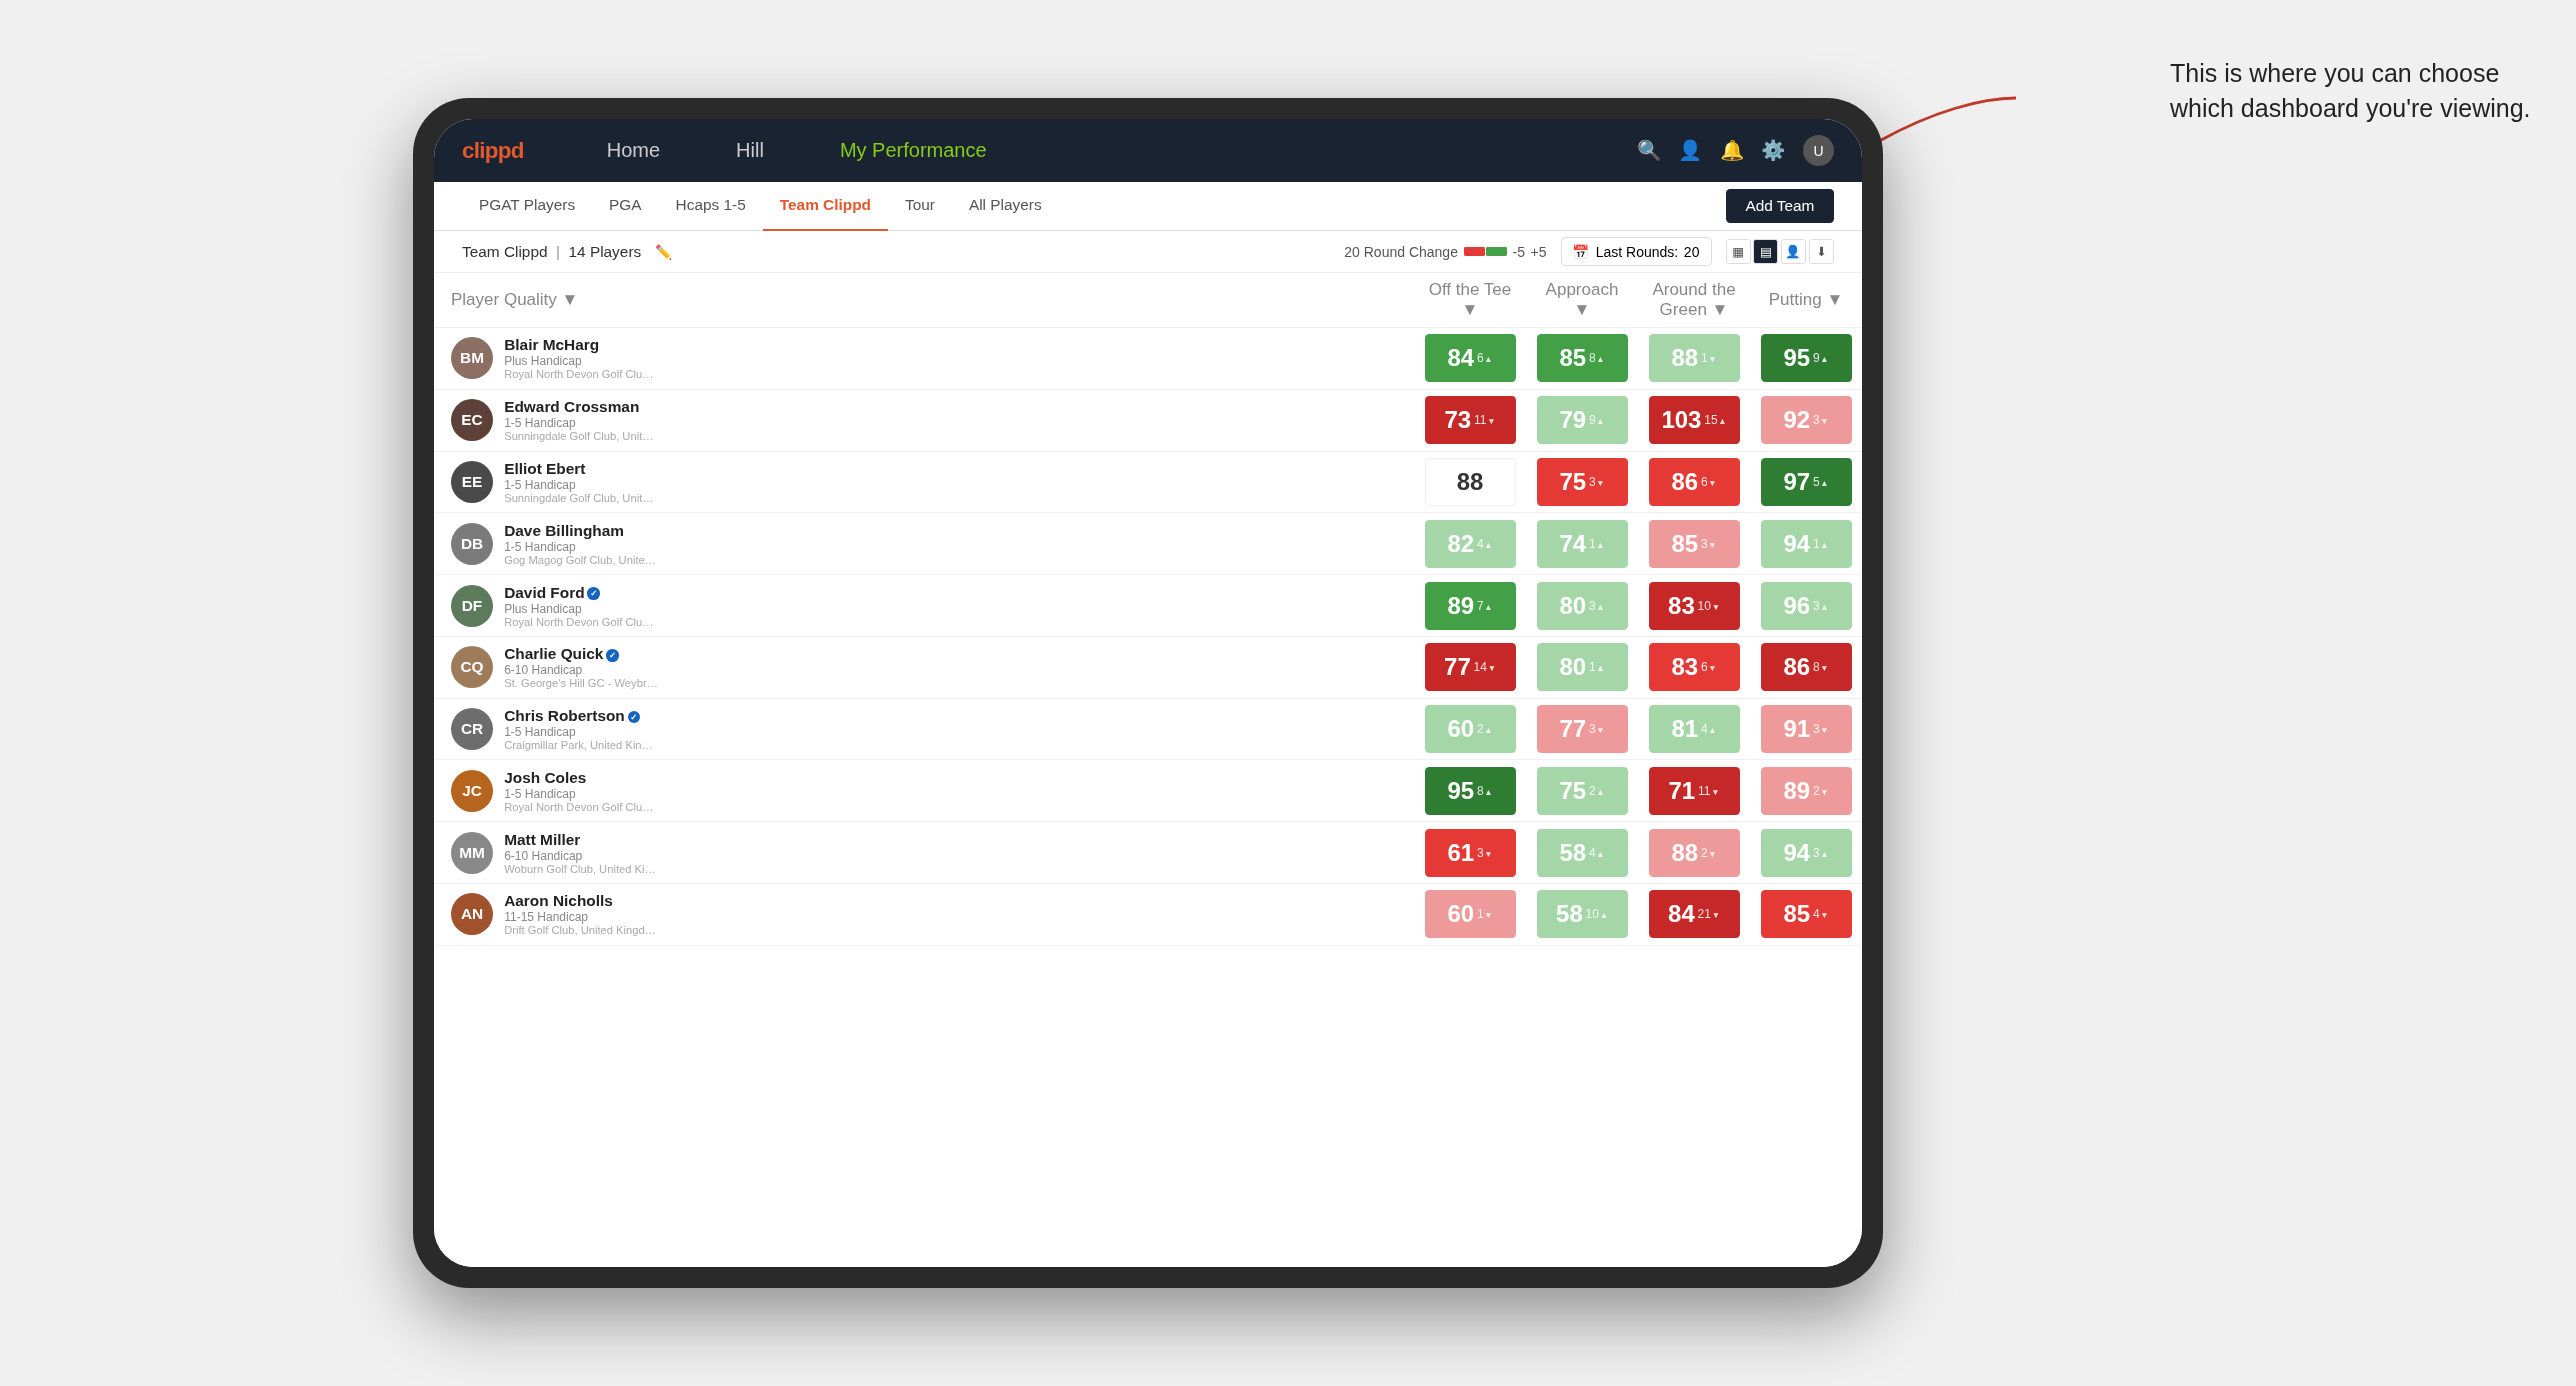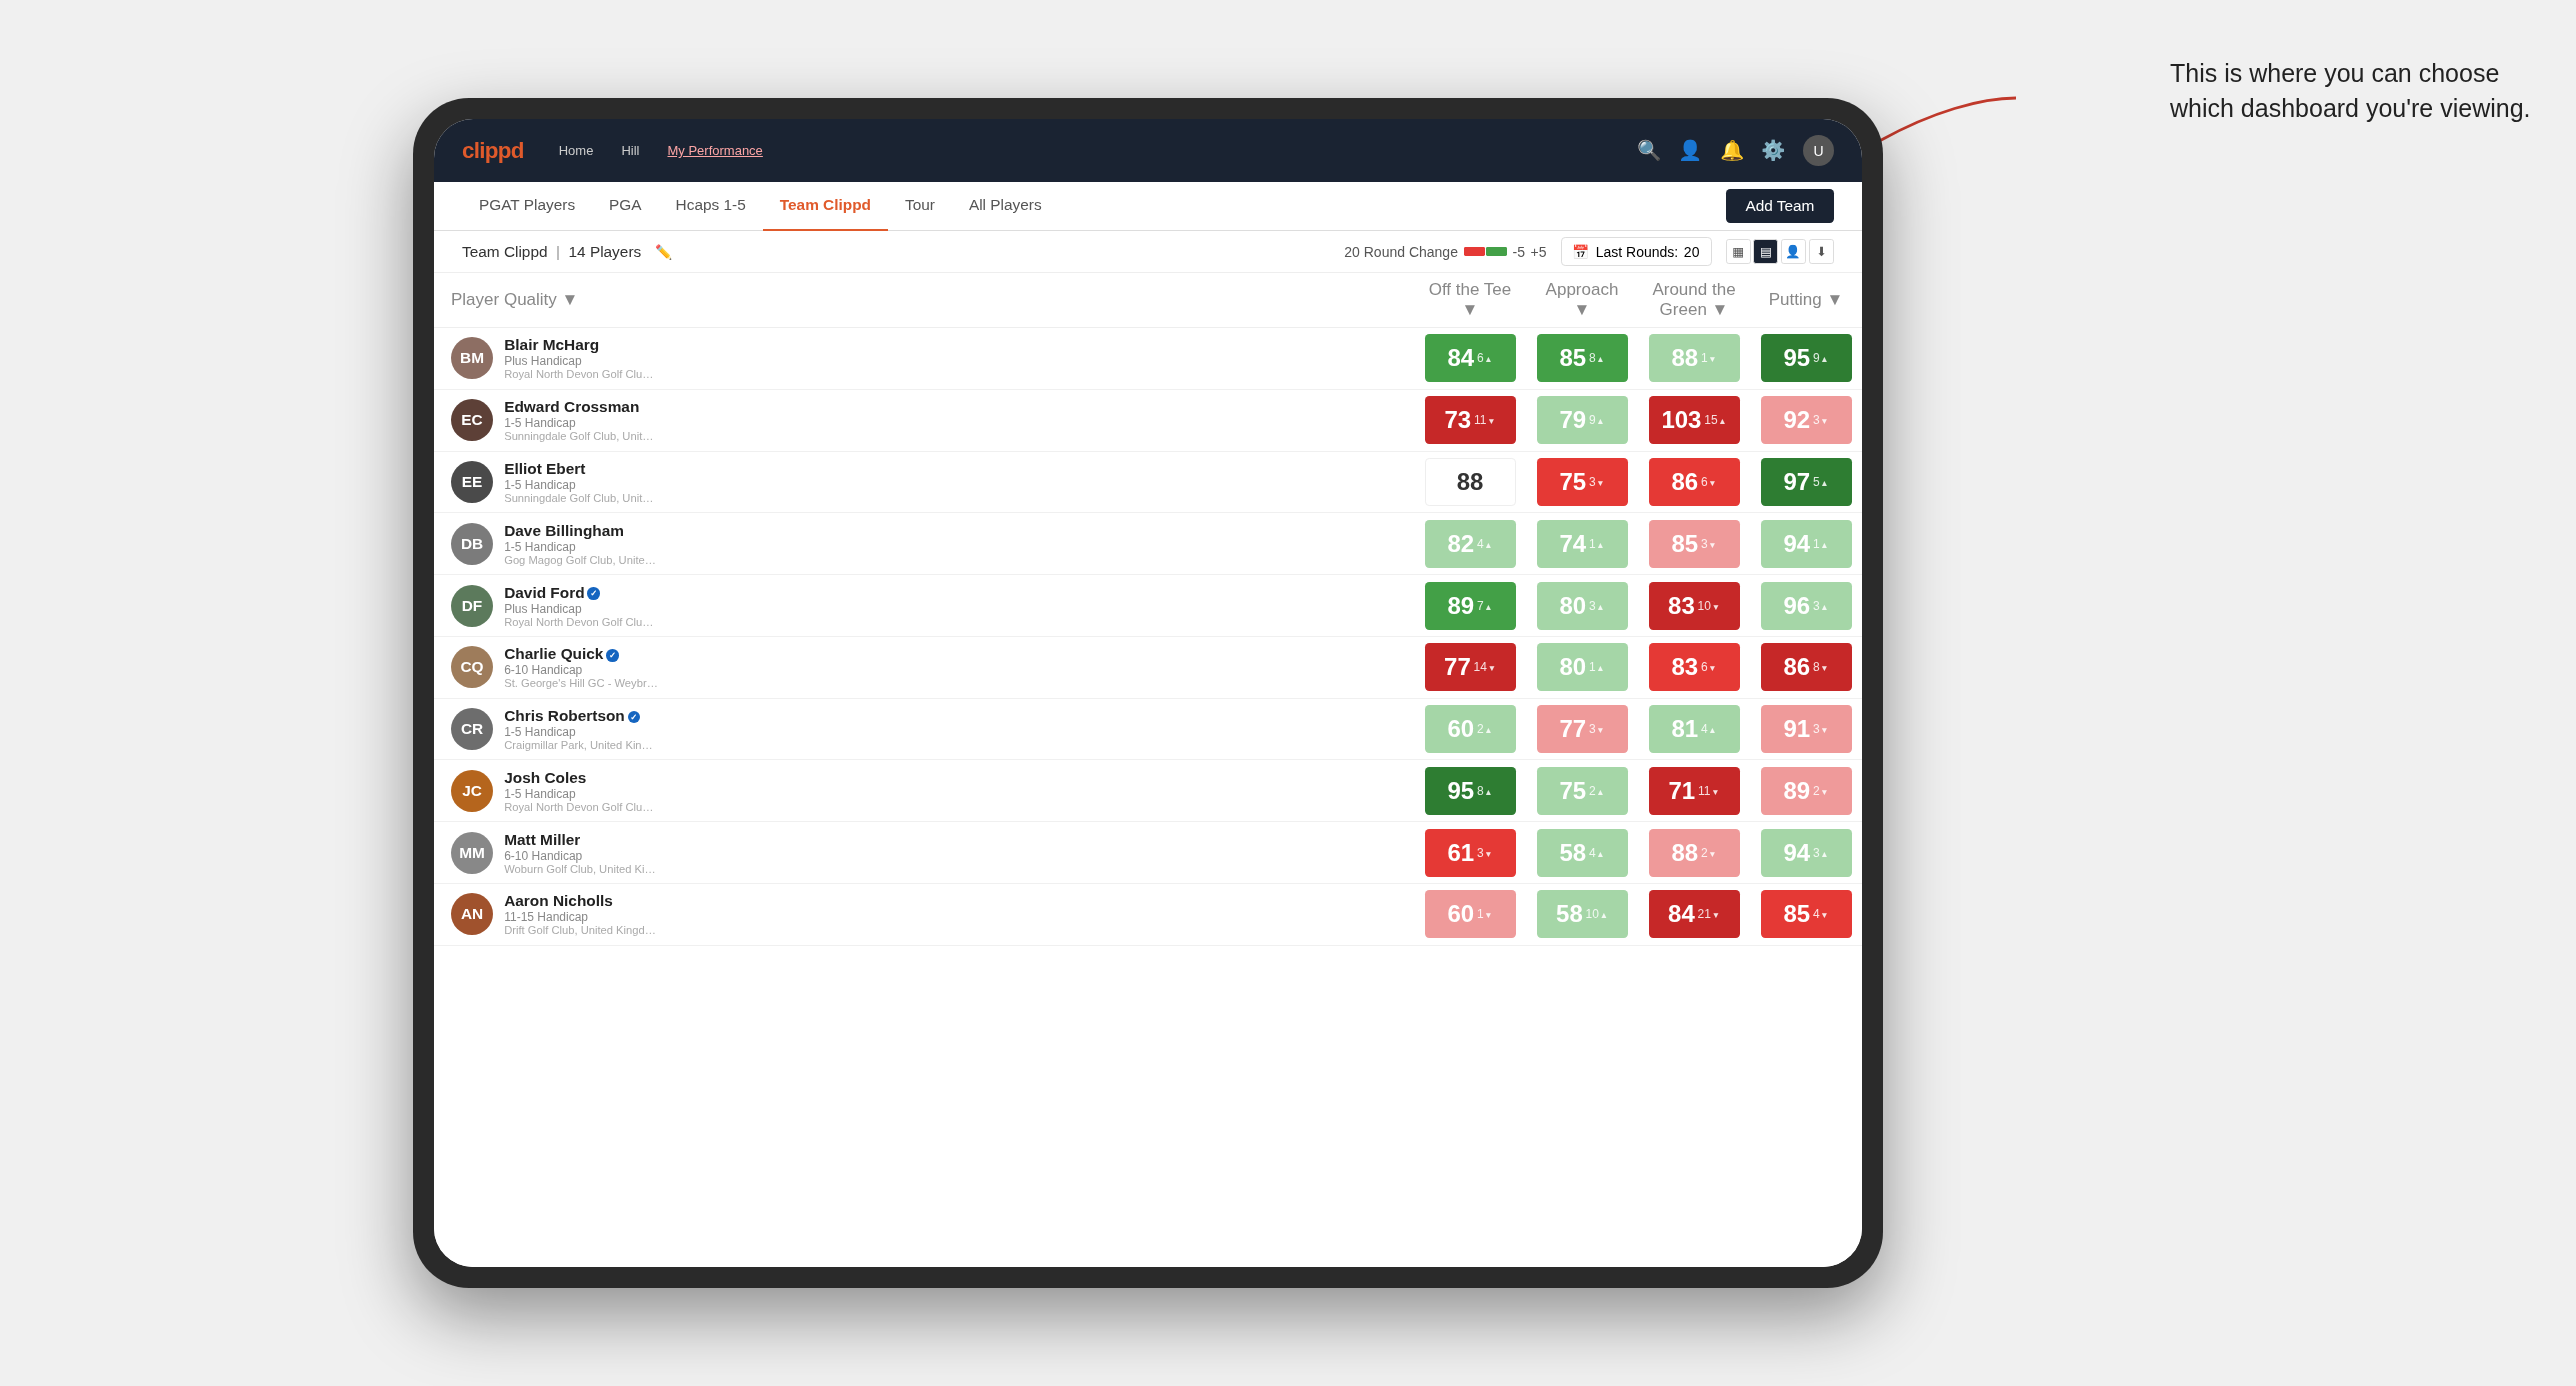--- a/index.html
+++ b/index.html
@@ -78,24 +78,25 @@
       margin-right: 35px;
       letter-spacing: -0.7px;
     }
     .nav-links {
       display: flex;
       gap: 28px;
       flex: 1;
     }
     .nav-link {
       color: #ccc;
-      font-size: 13px;
+      font-size: 20px;
       text-decoration: none;
-    }
-    .nav-link.active { color: #fca5a5; text-decoration: underline; }
+      margin-left: 48px;
+    }
+    .nav-link.active { color: #84cc16; }
     .nav-actions {
       display: flex;
       align-items: center;
       gap: 17px;
     }
     .nav-icon {
       color: #aaa;
       font-size: 19.6px;
       cursor: pointer;
     }

